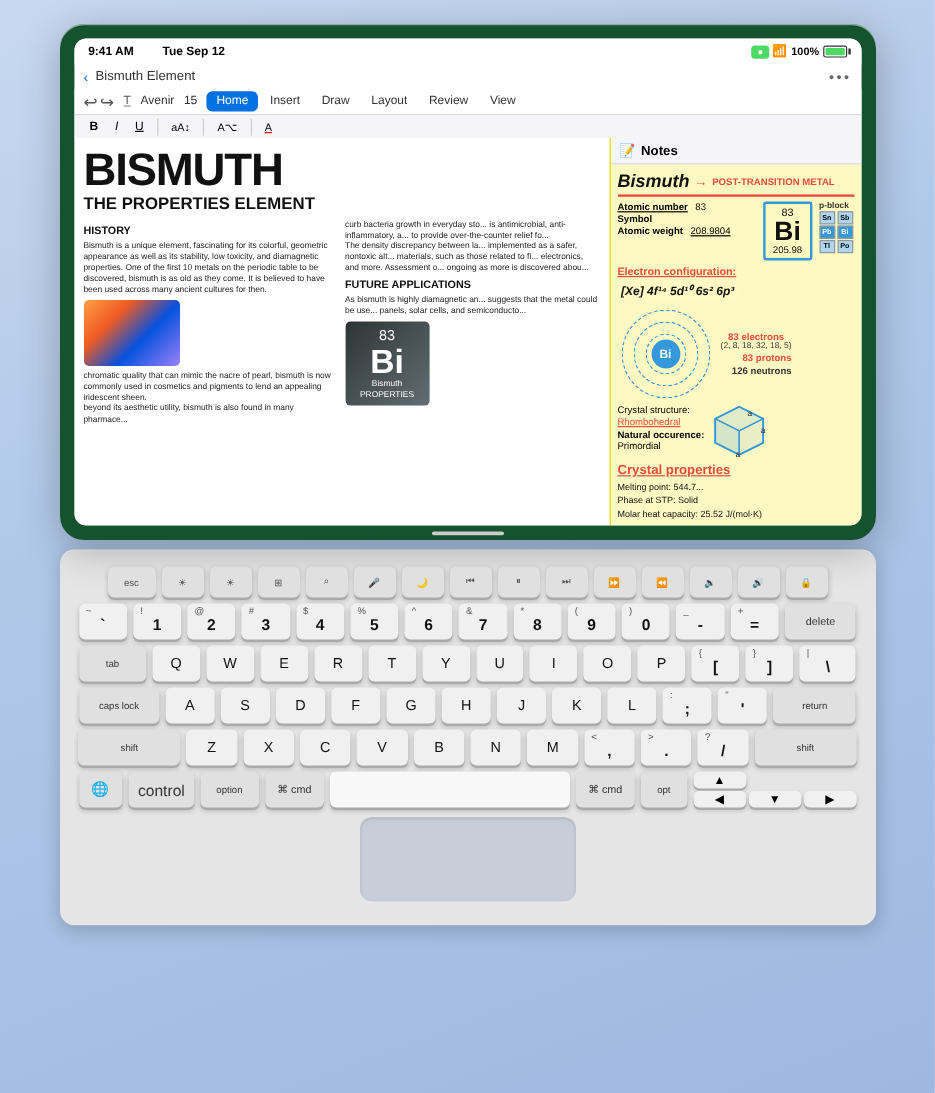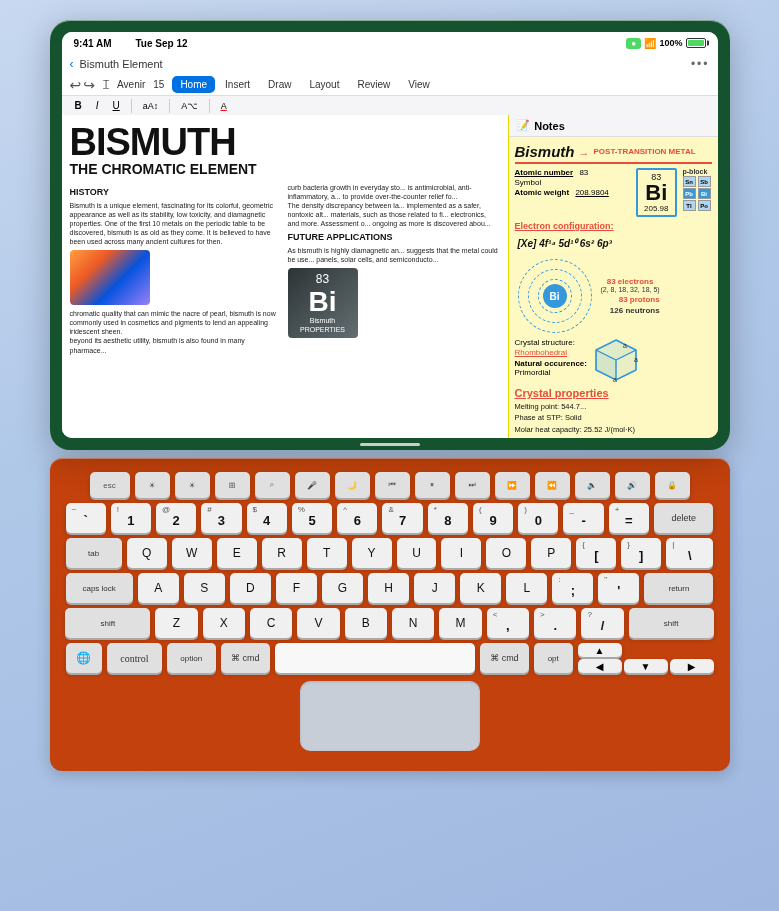--- a/index.html
+++ b/index.html
@@ -232,21 +232,21 @@
       border-radius: 50%;
     }
 
     .orbit-1 { width: 36px; height: 36px; }
     .orbit-2 { width: 52px; height: 52px; }
     .orbit-3 { width: 68px; height: 68px; }
 
     
     .keyboard-wrapper {
       width: 680px;
-      background: #c2410c;
+      background: #e5e5e5;
       border-radius: 12px;
       padding: 14px 16px 20px;
       margin-top: 8px;
       box-shadow: 0 4px 16px rgba(0,0,0,0.2), inset 0 1px 0 rgba(255,255,255,0.4);
     }
 
     .key-row {
       display: flex;
       justify-content: center;
       gap: 5px;
@@ -406,21 +406,21 @@
       <span class="format-btn" style="font-size:9px;">A⌥</span>
       <span class="format-sep"></span>
       <span class="format-btn" style="font-size:9px;text-decoration:underline;text-decoration-color:red;">A</span>
     </div>
 
     <div class="main-content">
 
       <div class="word-doc">
         <div class="doc-inner">
           <div class="doc-title-big">BISMUTH</div>
-          <div class="doc-subtitle">THE CHROMATIC ELEMENT</div>
+          <div class="doc-subtitle">THE PROPERTIES ELEMENT</div>
 
           <div class="doc-columns">
             <div class="doc-col">
               <div class="doc-section-title">HISTORY</div>
               <div class="doc-body-text">Bismuth is a unique element, fascinating for its colorful, geometric appearance as well as its stability, low toxicity, and diamagnetic properties. One of the first 10 metals on the periodic table to be discovered, bismuth is as old as they come. It is believed to have been used across many ancient cultures for then.</div>
               <div class="doc-image-placeholder"></div>
               <div class="doc-body-text">chromatic quality that can mimic the nacre of pearl, bismuth is now commonly used in cosmetics and pigments to lend an appealing iridescent sheen.</div>
               <div class="doc-body-text">beyond its aesthetic utility, bismuth is also found in many pharmace...</div>
             </div>
             <div class="doc-col">
@@ -454,21 +454,21 @@
           </div>
 
           
           <div style="display:flex;gap:4px;margin-bottom:4px;">
             <div>
               <div style="font-size:8px;margin-bottom:1px;">
                 <span style="font-weight:700;text-decoration:underline;">Atomic number</span>
                 <span style="margin-left:4px;">83</span>
               </div>
               <div style="font-size:8px;margin-bottom:1px;">
-                <span style="font-weight:400;">Symbol</span>
+                <span style="font-weight:700;">Symbol</span>
                 <span style="margin-left:4px;"></span>
               </div>
               <div style="font-size:8px;">
                 <span style="font-weight:700;">Atomic weight</span>
                 <span style="margin-left:4px;text-decoration:underline;">208.9804</span>
               </div>
             </div>
 
             <div style="border:2px solid #3498db;padding:2px 6px;display:flex;flex-direction:column;align-items:center;border-radius:2px;margin-left:auto;">
               <span style="font-size:9px;color:#111;">83</span>
@@ -732,21 +732,21 @@
       </div>
     <div class="key key-mod key-shift-r" style="width:88px;font-size:8px;">
         <span>shift</span>
       </div>
   </div>
 
   <div class="key-row">
     <div class="key key-mod" style="width:42px;font-size:12px;">
         <span>🌐</span>
       </div>
-    <div class="key key-mod" style="width:62px;font-size:10px;font-family:Liberation Serif, serif;">
+    <div class="key key-mod" style="width:62px;font-size:13px;">
         <span>control</span>
       </div>
     <div class="key key-mod" style="width:56px;font-size:8px;">
         <span>option</span>
       </div>
     <div class="key key-mod" style="width:56px;font-size:9px;">
         <span>⌘ cmd</span>
       </div>
     <div class="key key-space" style="flex:1;background:#f8f8f8;"></div>
     <div class="key key-mod" style="width:56px;font-size:9px;">

